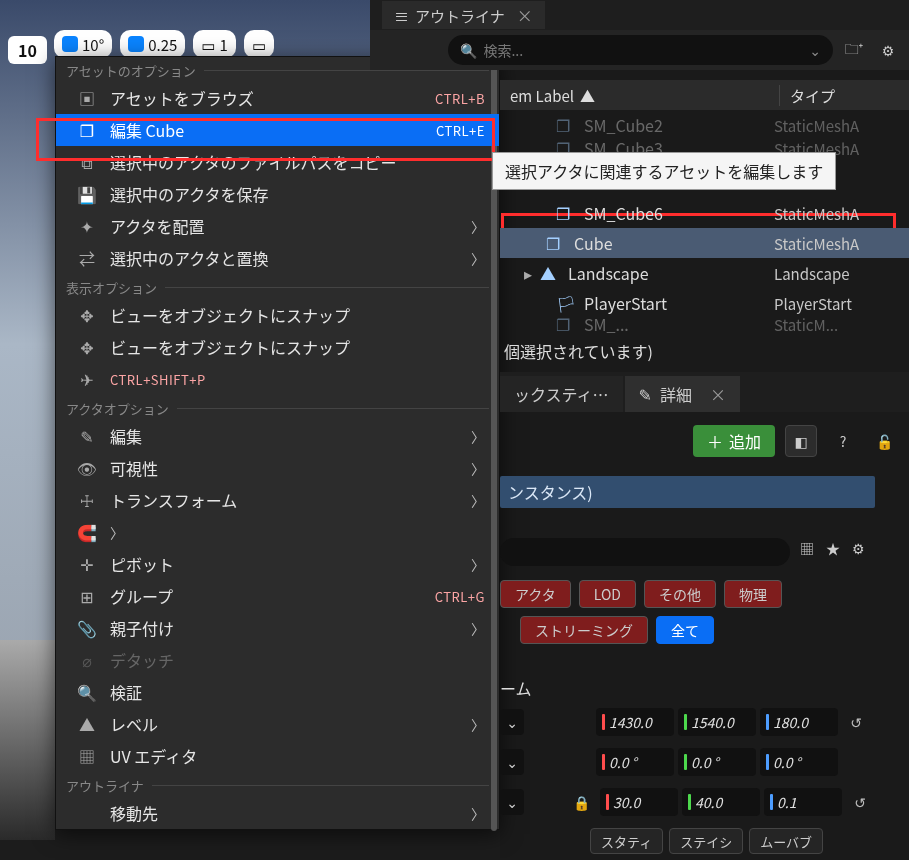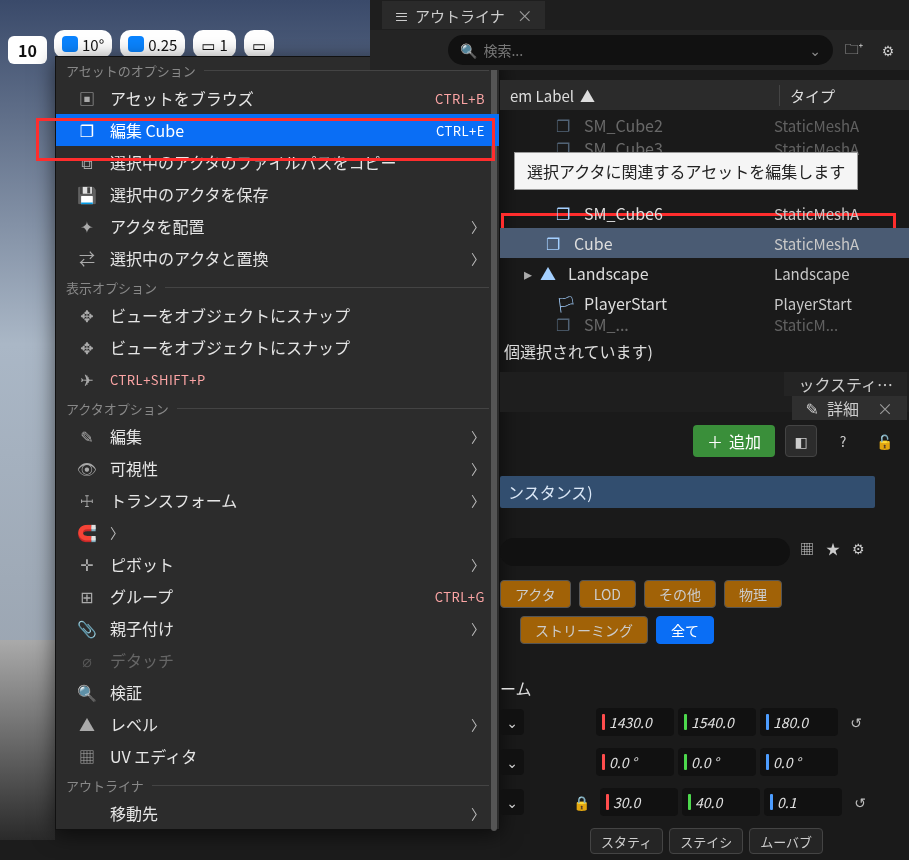--- a/index.html
+++ b/index.html
@@ -56,46 +56,46 @@
 .outliner { position: absolute; left: 500px; top: 110px; width: 409px; }
 .orow { display: flex; align-items: center; height: 30px; padding-left: 40px; color: #ddd; font-size: 16px; }
 .orow .exp { width: 14px; color: #aaa; margin-right: 2px; }
 .orow .ico { width: 20px; margin-right: 8px; color: #a4d0ff; }
 .orow .nm { flex: 1; }
 .orow .ty { width: 135px; color: #c8c8c8; font-size: 15px; }
 .orow.sel { background: #4a5b73; }
 .orow.cut { opacity: .4; }
 
 
-.tooltip { position: absolute; left: 514px; top: 152px; background: #f5f5f5; color: #222; padding: 6px 12px; font-size: 16px; border: 1px solid #999; }
+.tooltip { position: absolute; left: 492px; top: 152px; background: #f5f5f5; color: #222; padding: 6px 12px; font-size: 16px; border: 1px solid #999; }
 
 
 .sel-status { position: absolute; left: 500px; top: 334px; width: 409px; height: 34px; color: #ddd; padding-left: 4px; display: flex; align-items: center; font-size: 16px; }
 
 
-.details-tabs { position: absolute; left: 500px; top: 372px; width: 409px; height: 40px; background: #1e1e1e; display: flex; align-items: flex-end; flex-direction: column; }
+.details-tabs { position: absolute; left: 500px; top: 372px; width: 409px; height: 40px; background: #1e1e1e; display: flex; align-items: flex-end; }
 .dtab { height: 36px; display: flex; align-items: center; padding: 0 14px; color: #ccc; background: #242424; margin-right: 2px; gap: 8px; font-size: 16px; position: relative; }
 .dtab.active { background: #2f2f2f; }
 .dtab .close-x { color: #999; margin-left: 10px; }
 
 
 .details-toolbar { position: absolute; left: 500px; top: 416px; width: 409px; height: 50px; display: flex; align-items: center; justify-content: flex-end; gap: 10px; padding-right: 8px; }
 .btn-add { background: #3a8f3a; color: #fff; border-radius: 4px; height: 32px; padding: 0 14px; display: flex; align-items: center; gap: 6px; font-size: 16px; }
 .btn-ghost { background: #2c2c2c; border: 1px solid #444; border-radius: 4px; width: 32px; height: 32px; display: flex; align-items: center; justify-content: center; color: #ccc; }
 
 
 .instance-bar { position: absolute; left: 500px; top: 476px; width: 375px; height: 32px; background: #324e6f; color: #dbe8f7; display: flex; align-items: center; padding-left: 8px; border-radius: 2px; font-size: 16px; }
 
 
 .search2 { position: absolute; left: 500px; top: 538px; width: 290px; height: 28px; background: #111; border-radius: 14px; }
 .search2-icons { position: absolute; left: 800px; top: 538px; display: flex; gap: 12px; color: #ccc; }
 
 
 .chips { position: absolute; left: 500px; top: 580px; display: flex; flex-wrap: wrap; gap: 8px; width: 405px; }
-.chip { border: 1px solid #555; border-radius: 4px; height: 28px; padding: 0 14px; display: flex; align-items: center; color: #ccc; font-size: 14px; background: #a16207; }
+.chip { border: 1px solid #555; border-radius: 4px; height: 28px; padding: 0 14px; display: flex; align-items: center; color: #ccc; font-size: 14px; background: #7f1d1d; }
 .chip.active { background: #0a6ef5; color: #fff; border-color: #0a6ef5; }
 
 
 .section-hdr { position: absolute; left: 500px; top: 676px; color: #ddd; font-size: 16px; }
 .tr-row { position: absolute; display: flex; align-items: center; gap: 6px; }
 .tr1 { left: 500px; top: 708px; }
 .tr2 { left: 500px; top: 748px; }
 .tr3 { left: 500px; top: 788px; }
 .tr-row .drop { width: 24px; height: 26px; background: #111; border-radius: 4px; display: flex; align-items: center; justify-content: center; color: #ccc; }
 .tr-row .lock { width: 24px; text-align: center; color: #888; }

